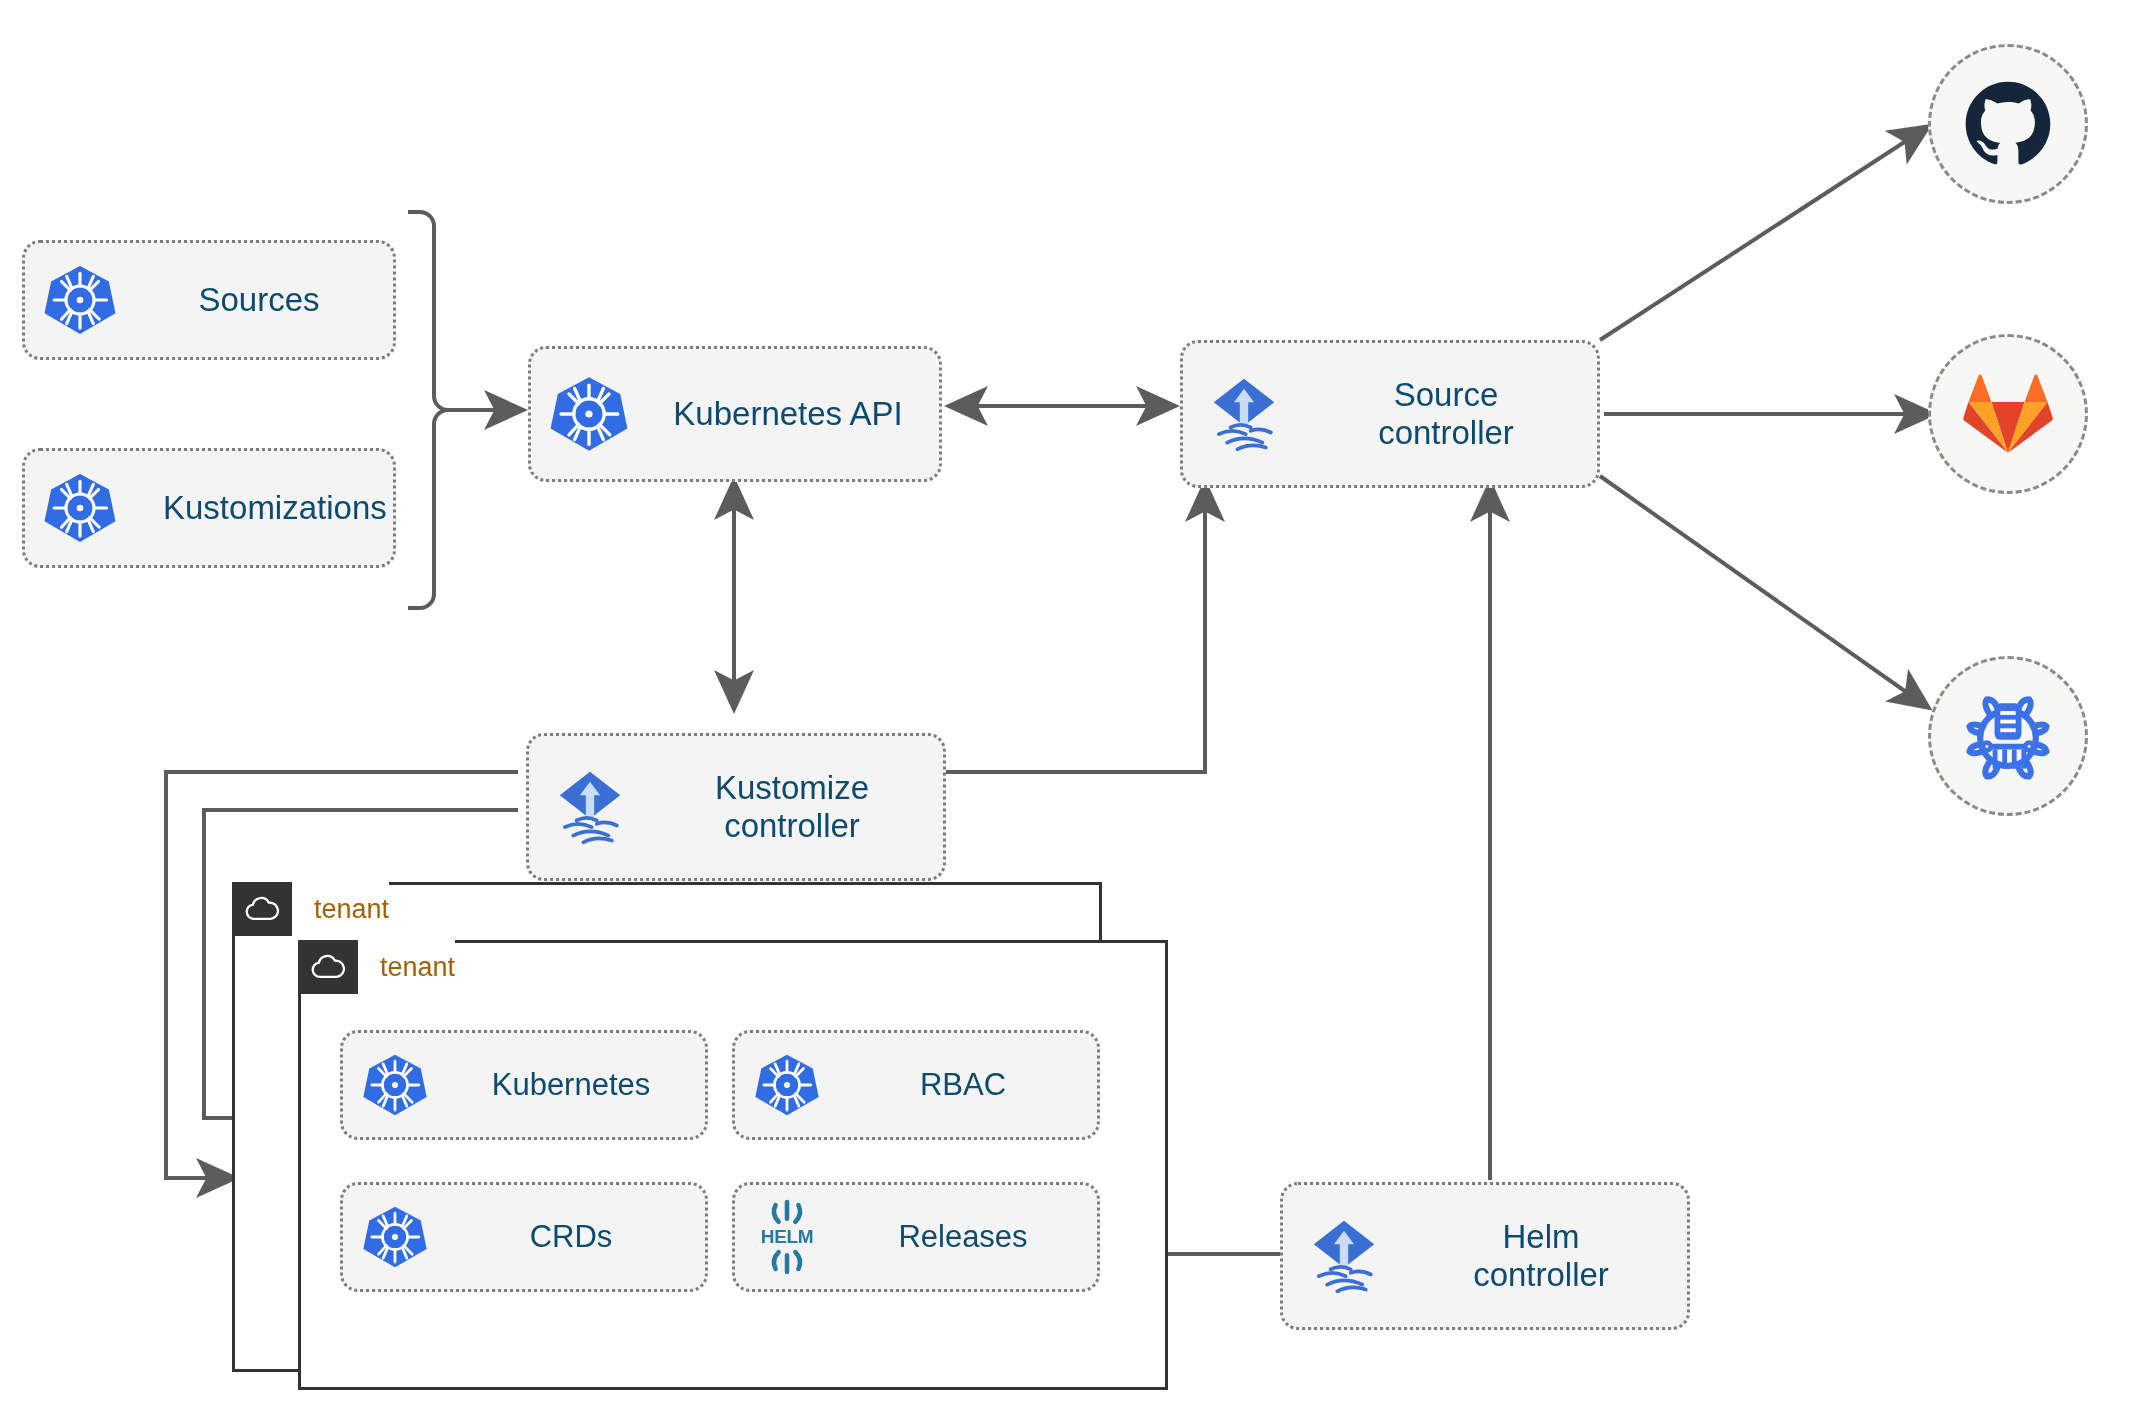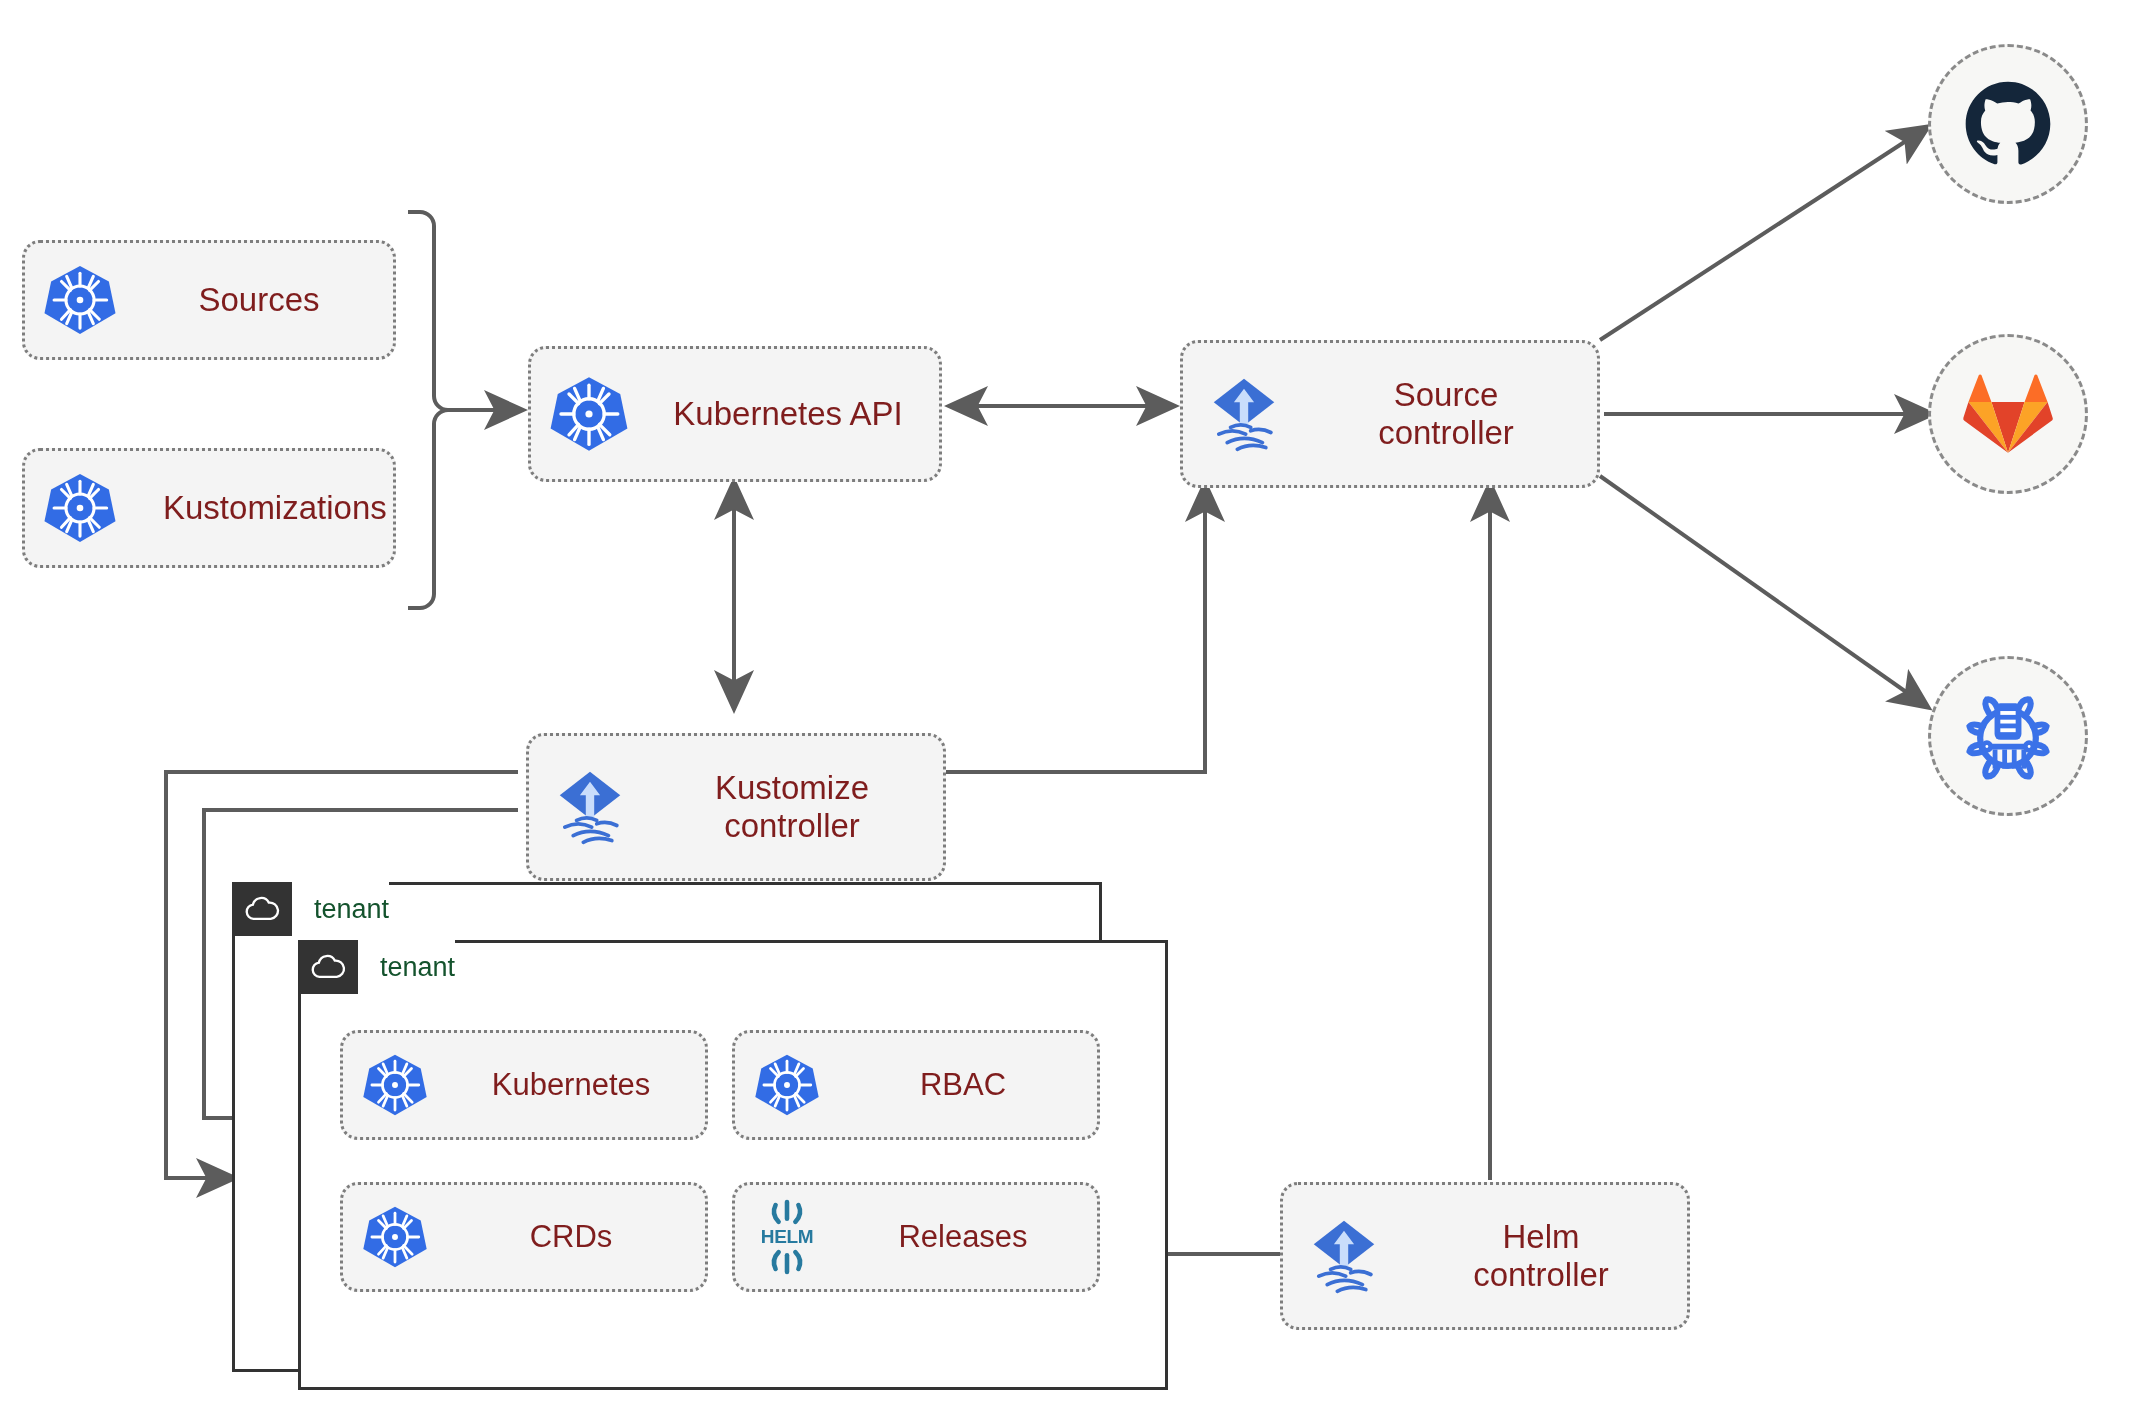--- a/index.html
+++ b/index.html
@@ -14,21 +14,21 @@
     border:3px dotted #7d7d7d;
     border-radius:18px;
     box-sizing:border-box;
     display:flex;
     align-items:center;
   }
   .node .ico{flex:0 0 auto;display:flex;align-items:center;justify-content:center;}
   .node .lbl{
     flex:1 1 auto;
     text-align:center;
-    color:#7f1d1d;
+    color:#0c4a6e;
     font-size:33px;
     line-height:1.16;
     white-space:pre-line;
     padding-right:10px;
   }
   .node.small .lbl{font-size:31px;}
 
   
   .circ{
     position:absolute;
@@ -52,21 +52,21 @@
     left:-3px;top:-3px;
     height:54px;
     display:flex;align-items:center;
   }
   .tenant-chip{
     width:60px;height:54px;
     background:#333;
     display:flex;align-items:center;justify-content:center;
   }
   .tenant-name{
-    color:#14532d;font-size:27px;
+    color:#a16207;font-size:27px;
     padding-left:22px;
     background:#fff;
     height:54px;display:flex;align-items:center;
   }
   .z1{z-index:4}
   .z2{z-index:6}
   .z3{z-index:8}
 </style>
 </head>
 <body>

